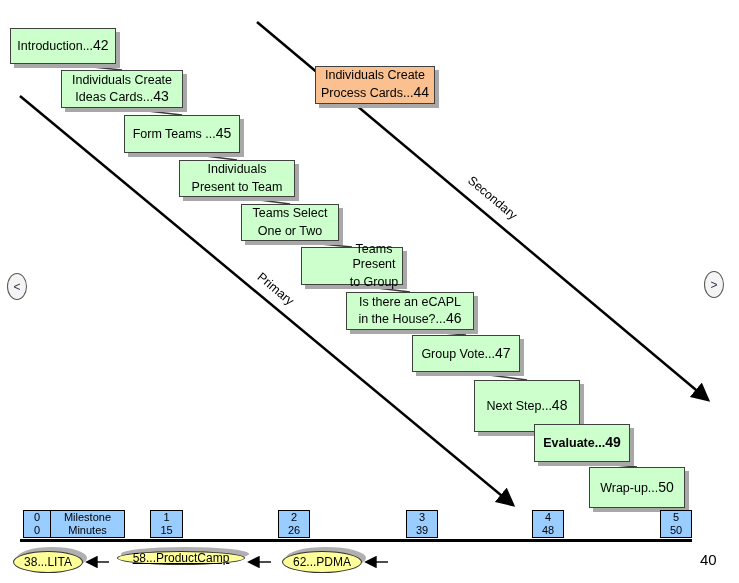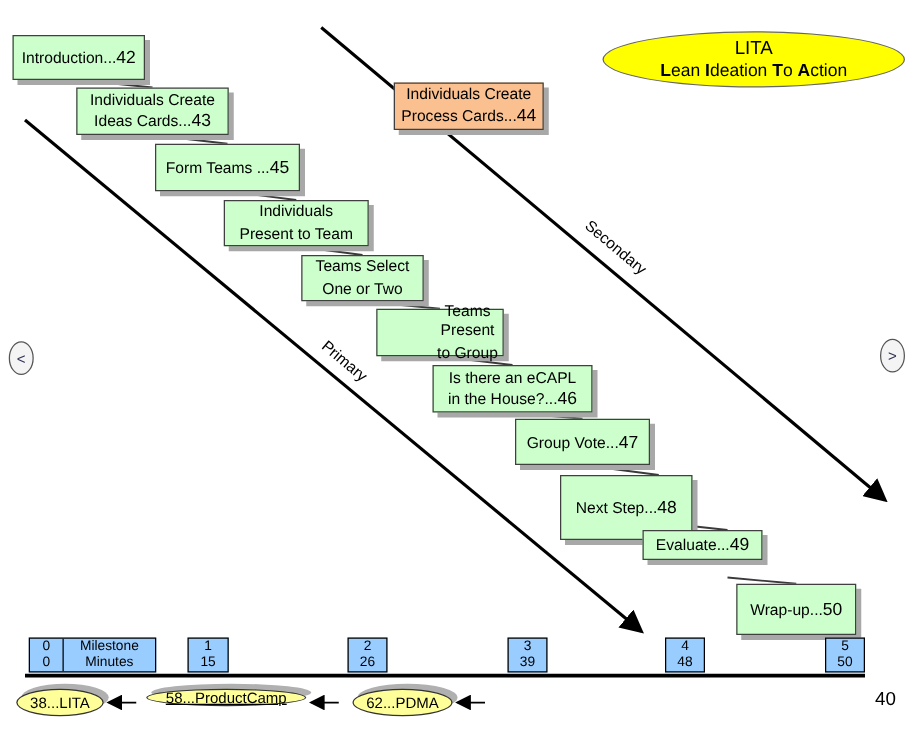--- a/index.html
+++ b/index.html
@@ -143,40 +143,36 @@
         <span><span class="t">Teams Present
 to Group</span><span class="n"></span></span>
       </div>
       <div class="gbox" style="left: 346px; top: 292px; width: 128px; height: 38px;">
         <span><span class="t">Is there an eCAPL
 in the House?...</span><span class="n">46</span></span>
       </div>
       <div class="gbox" style="left: 412px; top: 335px; width: 108px; height: 37px;">
         <span><span class="t">Group Vote...</span><span class="n">47</span></span>
       </div>
-      <div class="gbox" style="left: 448px; top: 380px; width: 106px; height: 52px;">
+      <div class="gbox" style="left: 474px; top: 380px; width: 106px; height: 52px;">
         <span><span class="t">Next Step...</span><span class="n">48</span></span>
       </div>
-      <div class="gbox" style="left: 514px; top: 424px; width: 96px; height: 24px;">
+      <div class="gbox" style="left: 534px; top: 424px; width: 96px; height: 38px; font-weight: bold;">
         <span><span class="t">Evaluate...</span><span class="n">49</span></span>
       </div>
       <div class="gbox" style="left: 589px; top: 467px; width: 96px; height: 41px;">
         <span><span class="t">Wrap-up...</span><span class="n">50</span></span>
       </div>
     </div>
 
   <div class="obox" style="left:315px; top:66px; width:120px; height:38px;">
     <span><span class="t">Individuals Create
 Process Cards...</span><span class="n">44</span></span>
   </div>
 
-  <div class="title-ellipse">
-    <div class="acro">LITA</div>
-    <div class="sub"><b>L</b>ean <b>I</b>deation <b>T</b>o <b>A</b>ction</div>
-  </div>
 
   <div class="navbtn" id="nav-prev">
     <span>&lt;</span>
   </div>
   <div class="navbtn" id="nav-next">
     <span>&gt;</span>
   </div>
 
 
   <div id="milestone-legend">

